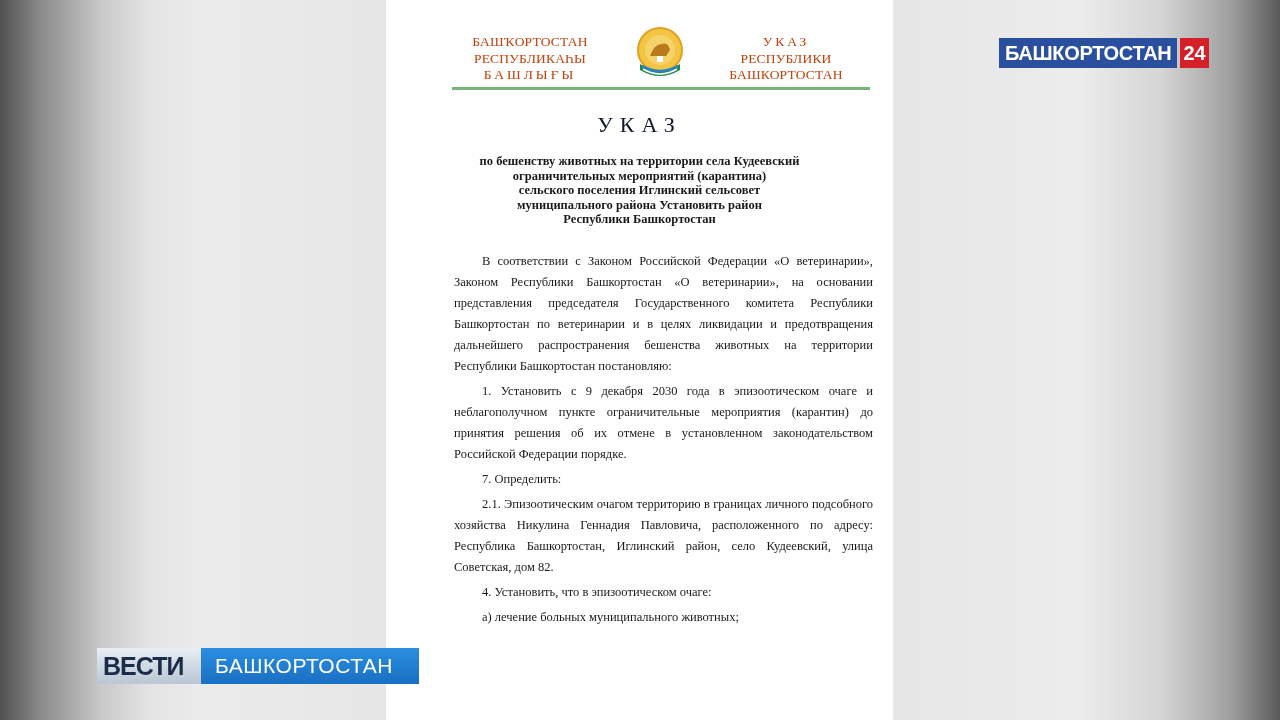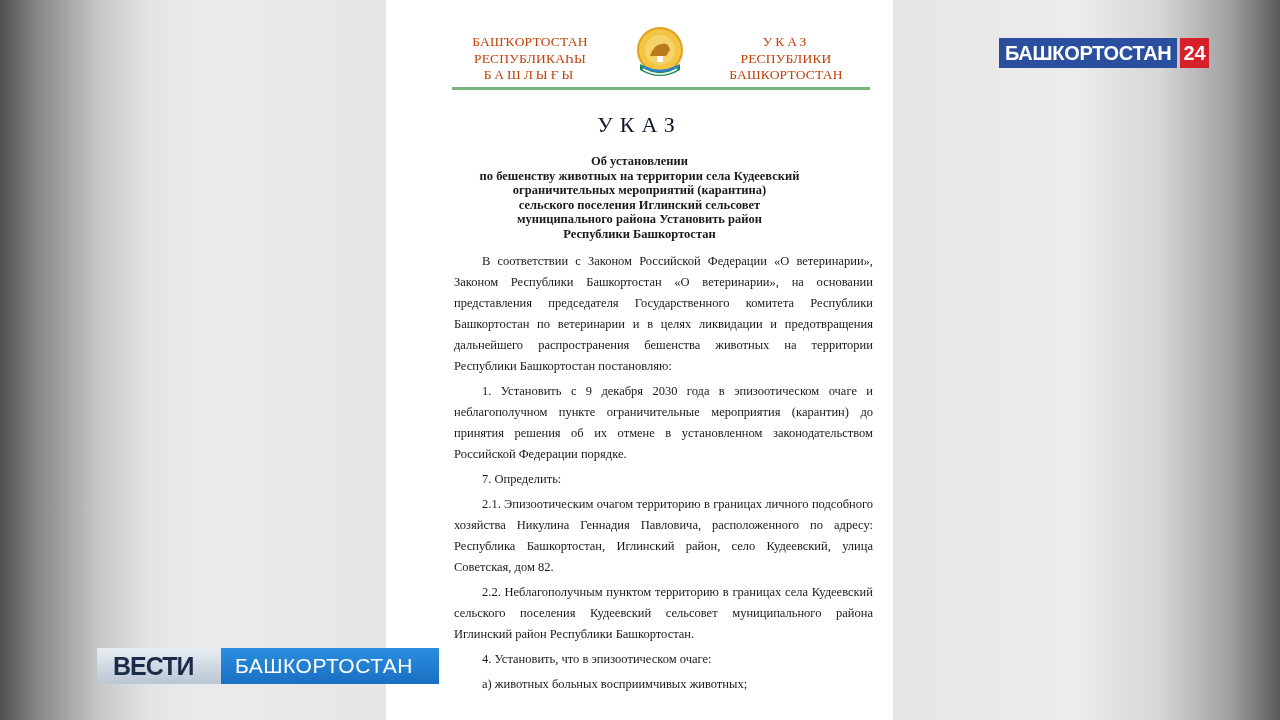--- a/index.html
+++ b/index.html
@@ -43,21 +43,21 @@
   }
   .logo24 .num {
     background:#d5202a; color:#fff; font-family:"Liberation Sans", sans-serif; font-weight:bold;
     font-size:20px; line-height:30px; padding:0 3px; margin-left:3px;
   }
   .vesti {
     position:absolute; left:97px; top:648px; height:36px; display:flex;
   }
   .vesti .a {
     background:linear-gradient(#e8eef4, #b9c6d3); color:#1b2c4a; font-family:"Liberation Sans", sans-serif;
-    font-weight:bold; font-size:25px; line-height:36px; padding:0 16px; letter-spacing:-1px; width:92px;
+    font-weight:bold; font-size:25px; line-height:36px; padding:0 6px; letter-spacing:-1px; width:92px;
   }
   .vesti .b {
     background:linear-gradient(#2a8ee0, #1a6fc2); color:#fff; font-family:"Liberation Sans", sans-serif;
     font-size:21px; line-height:36px; padding:0 14px; letter-spacing:0.5px; width:190px;
   }
 </style>
 </head>
 <body>
 
 <div class="page">
@@ -81,36 +81,34 @@
     <div class="spaced">УКАЗ</div>
     <div>РЕСПУБЛИКИ</div>
     <div>БАШКОРТОСТАН</div>
   </div>
 
   <div class="hdr-line"></div>
 
   <div class="title">УКАЗ</div>
 
   <div class="subject">
-    <div>Об установлении</div>
     <div>по бешенству животных на территории села Кудеевский</div>
     <div>ограничительных мероприятий (карантина)</div>
     <div>сельского поселения Иглинский сельсовет</div>
     <div>муниципального района Установить район</div>
     <div>Республики Башкортостан</div>
   </div>
 
   <div class="body">
     <p>В соответствии с Законом Российской Федерации «О ветеринарии», Законом Республики Башкортостан «О ветеринарии», на основании представления председателя Государственного комитета Республики Башкортостан по ветеринарии и в целях ликвидации и предотвращения дальнейшего распространения бешенства животных на территории Республики Башкортостан постановляю:</p>
     <p>1. Установить с 9 декабря 2030 года в эпизоотическом очаге и неблагополучном пункте ограничительные мероприятия (карантин) до принятия решения об их отмене в установленном законодательством Российской Федерации порядке.</p>
     <p>7. Определить:</p>
     <p>2.1. Эпизоотическим очагом территорию в границах личного подсобного хозяйства Никулина Геннадия Павловича, расположенного по адресу: Республика Башкортостан, Иглинский район, село Кудеевский, улица Советская, дом 82.</p>
-    <p>2.2. Неблагополучным пунктом территорию в границах села Кудеевский сельского поселения Кудеевский сельсовет муниципального района Иглинский район Республики Башкортостан.</p>
     <p>4. Установить, что в эпизоотическом очаге:</p>
-    <p>а) животных больных восприимчивых животных;</p>
+    <p>а) лечение больных муниципального животных;</p>
   </div>
 </div>
 
 <div class="logo24">
   <div class="name">БАШКОРТОСТАН</div>
   <div class="num">24</div>
 </div>
 
 <div class="vesti">
   <div class="a">ВЕСТИ</div>

